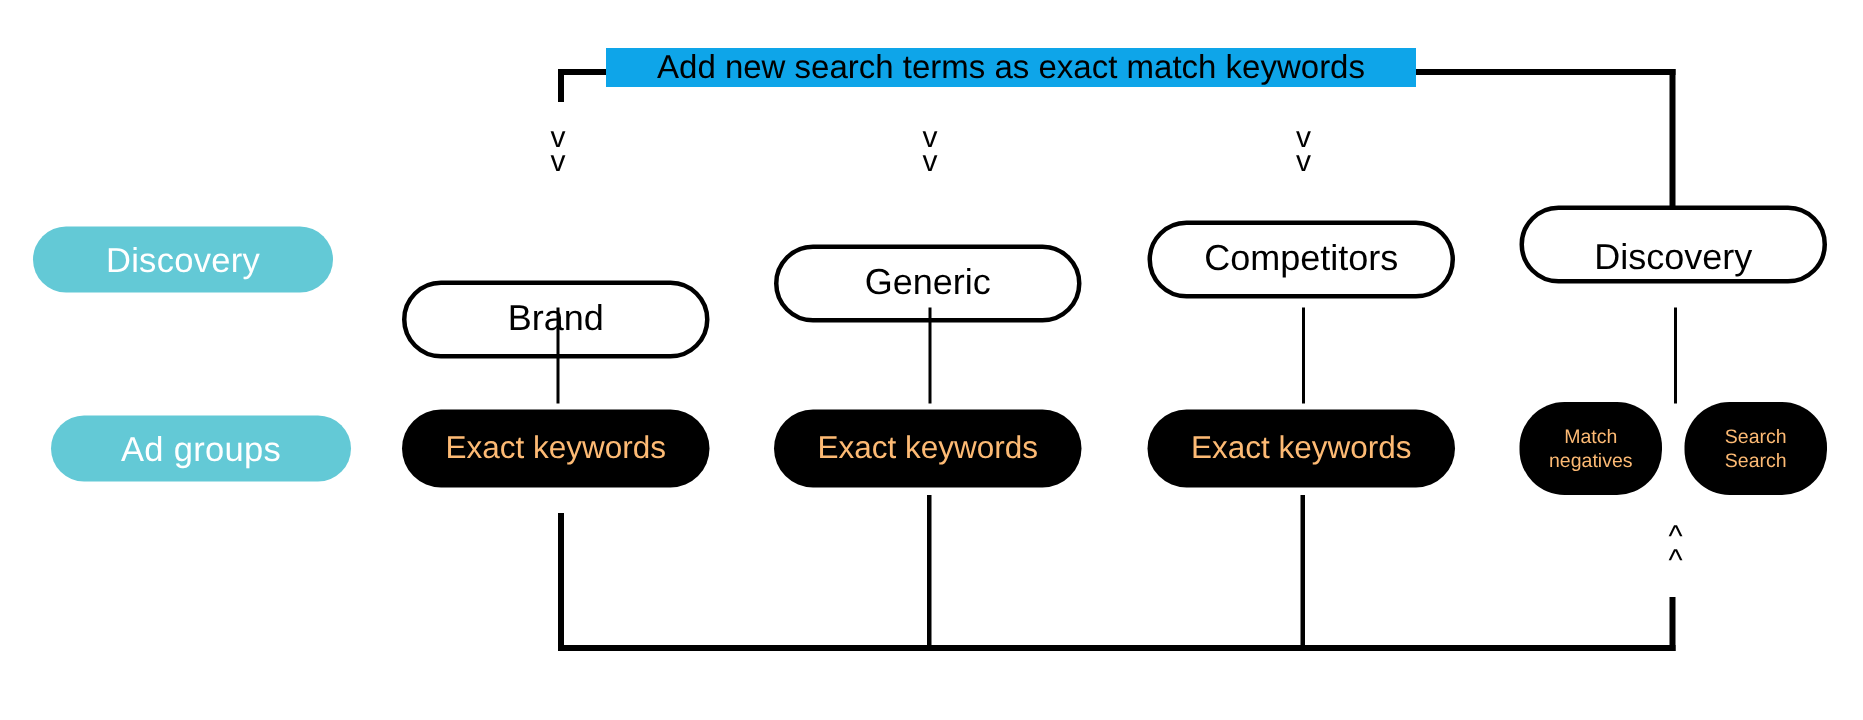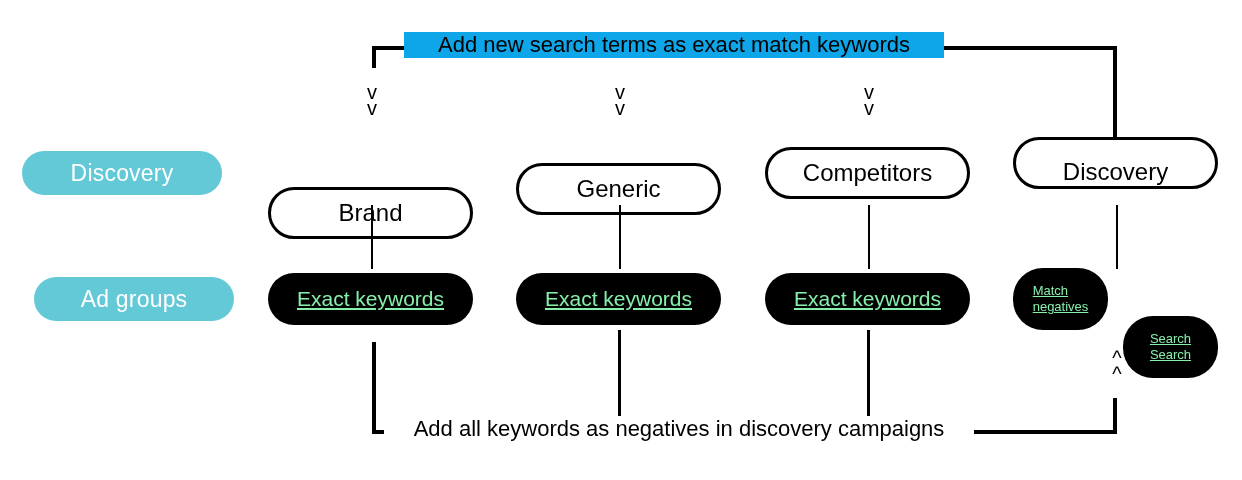--- a/index.html
+++ b/index.html
@@ -53,46 +53,45 @@
   #camp-0 { left: 268px; top: 147px; width: 205px; margin-top: 40px; }
   #camp-1 { left: 516px; top: 147px; width: 205px; margin-top: 16px; }
   #camp-2 { left: 765px; top: 147px; width: 205px; align-items: center; }
   #camp-3 { left: 1013px; top: 137px; width: 205px; align-items: flex-end; }
 
   
   .adgroup-pill {
     position: absolute;
     border-radius: 30px;
     background: #000000;
-    color: #86efac;
+    color: #fdba74;
     display: flex;
     align-items: center;
     justify-content: center;
-    text-align: left;
-    box-sizing: border-box;
-    text-decoration: underline;
+    text-align: center;
+    box-sizing: border-box;
   }
   .adgroup-wide {
     height: 52px;
     width: 205px;
     font-size: 21px;
     top: 273px;
   }
   #ag-0 { left: 268px; }
   #ag-1 { left: 516px; }
   #ag-2 { left: 765px; }
   .adgroup-small {
     height: 62px;
     width: 95px;
     font-size: 13px;
     line-height: 1.25;
     top: 268px;
   }
   #ag-3 { left: 1013px; }
-  #ag-4 { left: 1123px; margin-top: 48px; }
+  #ag-4 { left: 1123px; }
   .adgroup-small span { display: block; }
 
   
   .v-line {
     position: absolute;
     width: 3px;
     background: #000000;
   }
   .h-line {
     position: absolute;
@@ -263,15 +262,14 @@
   <div class="chev-stack chev-up">
     <span>^</span>
     <span>^</span>
   </div>
 
   <div class="v-line bot-stub" id="bot-stub-1"></div>
   <div class="v-line bot-stub" id="bot-stub-2"></div>
   <div class="v-line" id="bot-left-up"></div>
   <div class="h-line" id="bot-h-line"></div>
   <div class="v-line" id="bot-right-up"></div>
-  <div id="bot-label">Add all keywords as negatives in discovery campaigns</div>
 
 </div>
 
 </body></html>

